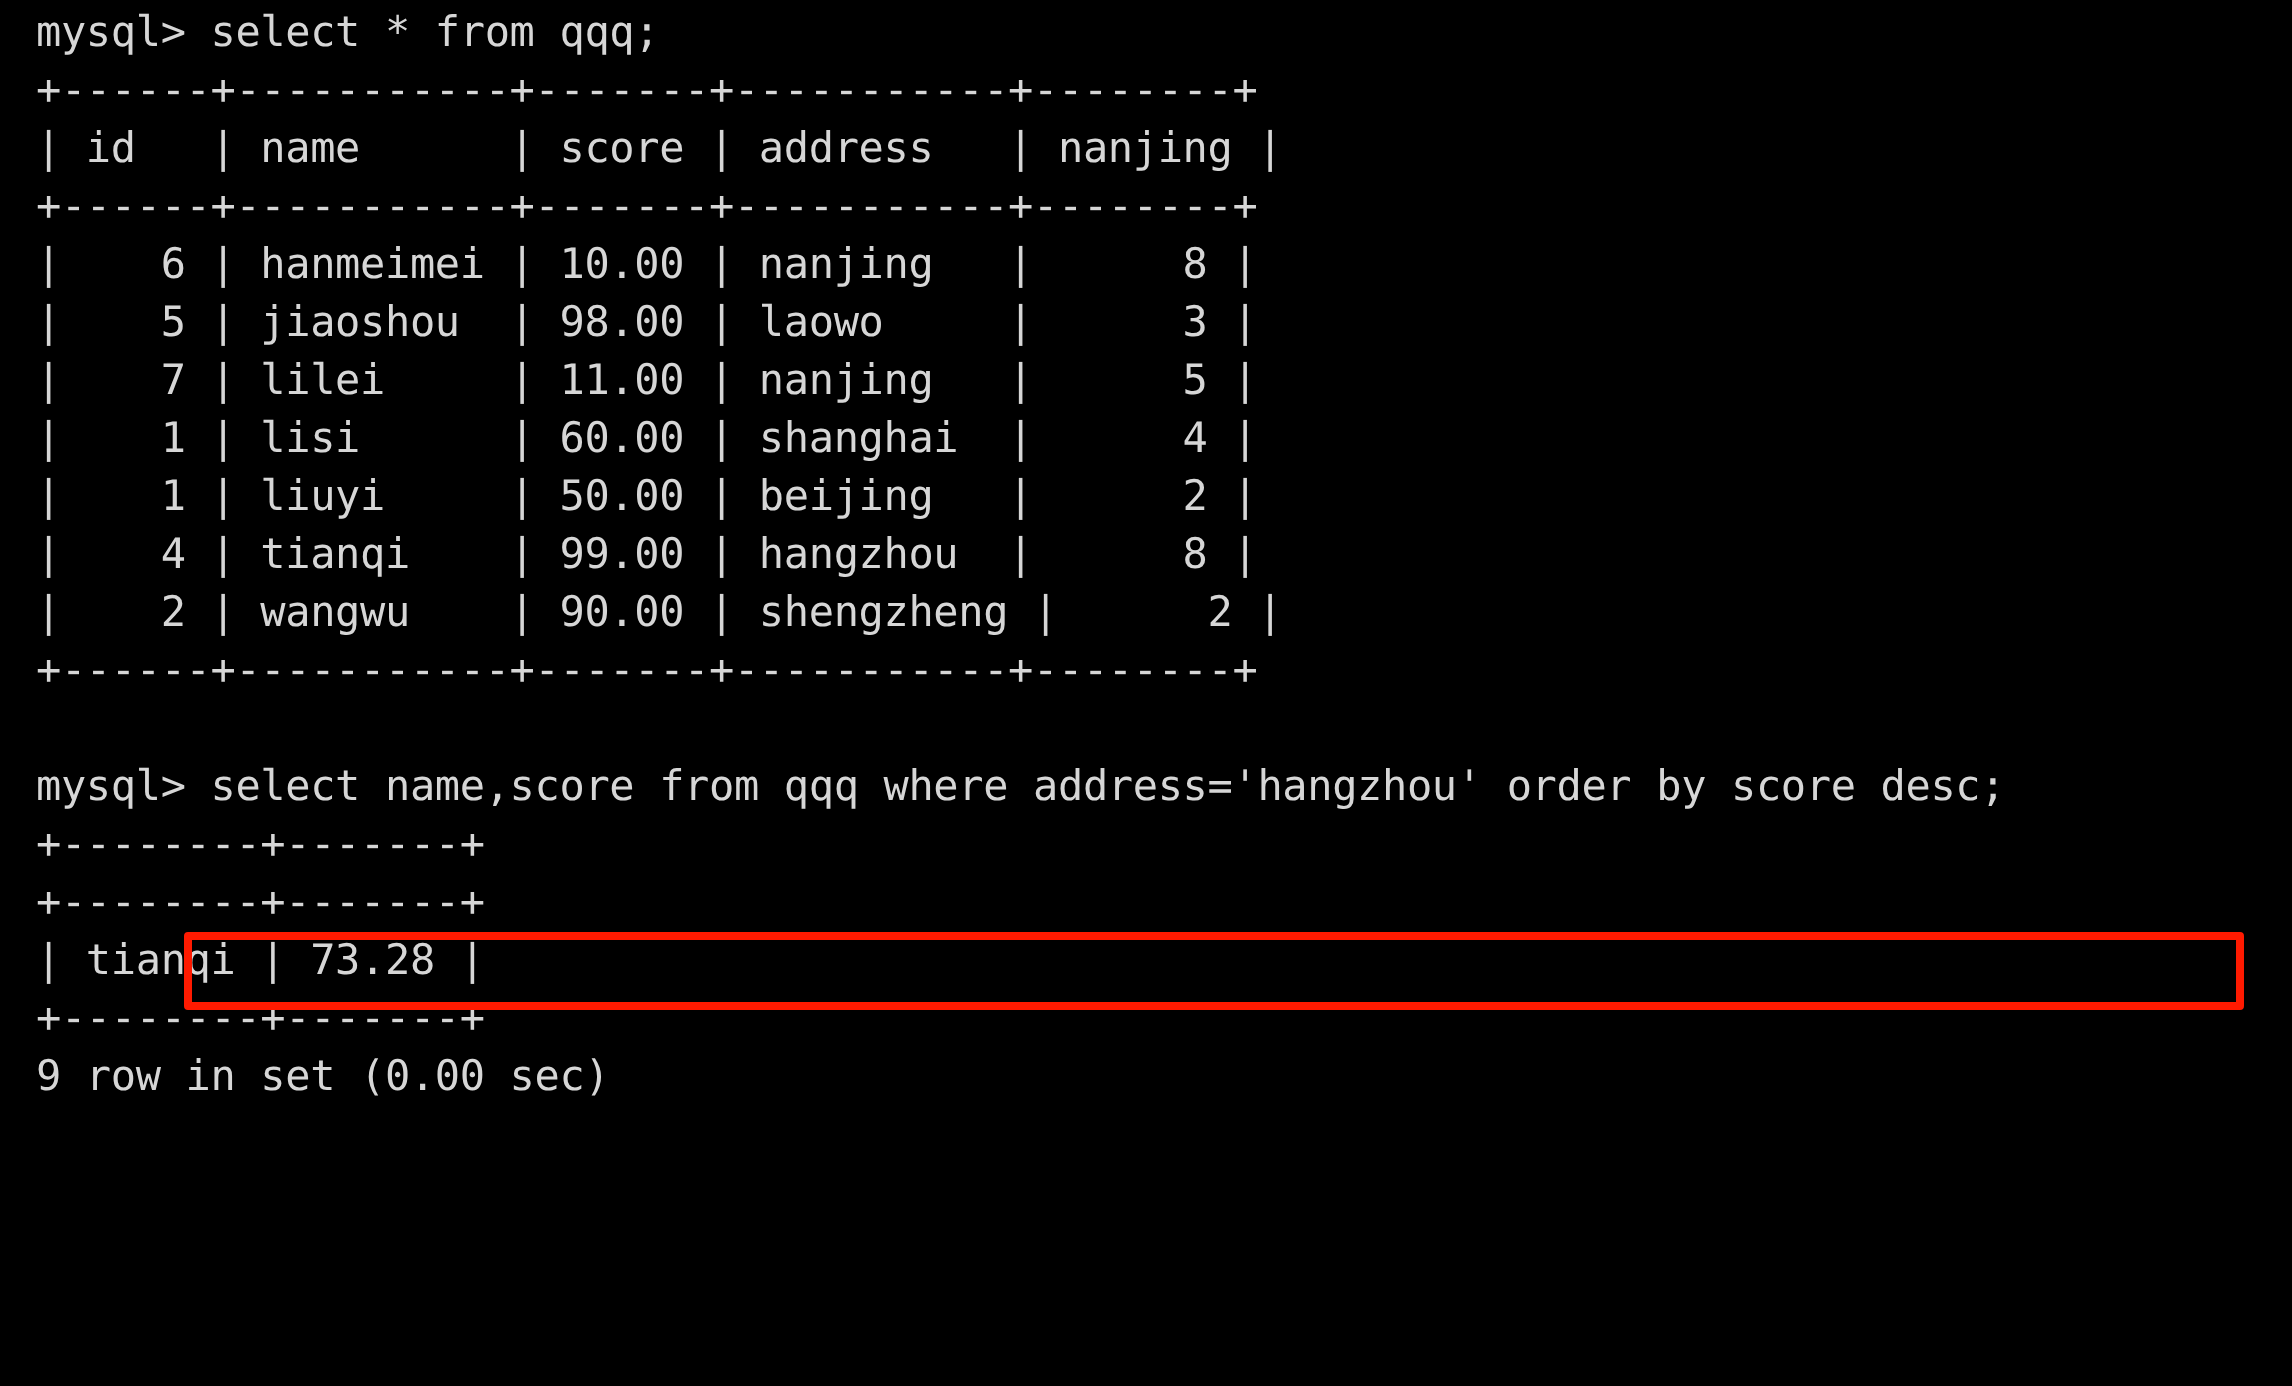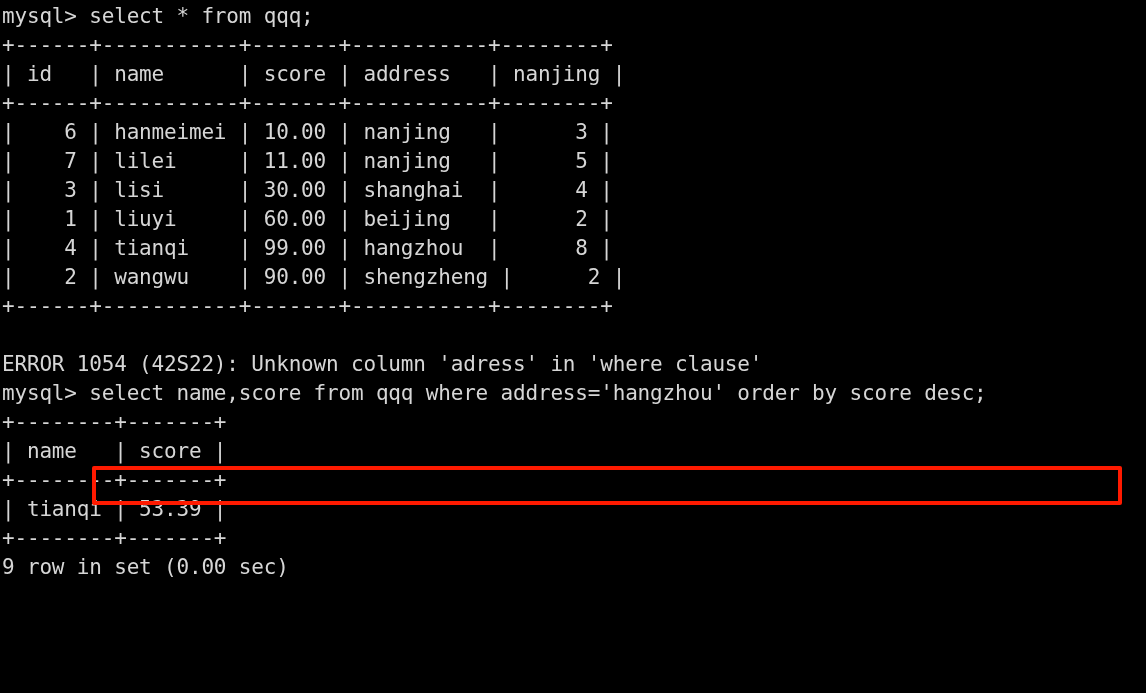--- a/index.html
+++ b/index.html
@@ -14,21 +14,21 @@
   }
   #terminal {
     position: relative;
     width: 1146px;
     height: 693px;
     background: #000000;
     font-family: "DejaVu Sans Mono", "Liberation Mono", monospace;
     font-size: 21px;
     line-height: 29px;
     color: #d6d6d6;
-    padding: 2px 0 0 0;
+    padding: 2px 0 0 16px;
     box-sizing: border-box;
   }
   .term-line {
     white-space: pre;
     height: 29px;
     padding-left: 2px;
     letter-spacing: -0.18px;
     font-variant-ligatures: none;
   }
   .term-line.blank {
@@ -48,32 +48,31 @@
 </style>
 </head>
 <body>
 
 <div id="terminal">
 
   <div class="term-line">mysql&gt; select * from qqq;</div>
   <div class="term-line">+------+-----------+-------+-----------+--------+</div>
   <div class="term-line">| id   | name      | score | address   | nanjing |</div>
   <div class="term-line">+------+-----------+-------+-----------+--------+</div>
-  <div class="term-line">|    6 | hanmeimei | 10.00 | nanjing   |      3 |</div>
+  <div class="term-line">|    6 | hanmeimei | 10.00 | nanjing   |      8 |</div>
+  <div class="term-line">|    5 | jiaoshou  | 98.00 | laowo     |      3 |</div>
   <div class="term-line">|    7 | lilei     | 11.00 | nanjing   |      5 |</div>
-  <div class="term-line">|    3 | lisi      | 30.00 | shanghai  |      4 |</div>
-  <div class="term-line">|    1 | liuyi     | 60.00 | beijing   |      2 |</div>
+  <div class="term-line">|    1 | lisi      | 60.00 | shanghai  |      4 |</div>
+  <div class="term-line">|    1 | liuyi     | 50.00 | beijing   |      2 |</div>
   <div class="term-line">|    4 | tianqi    | 99.00 | hangzhou  |      8 |</div>
   <div class="term-line">|    2 | wangwu    | 90.00 | shengzheng |      2 |</div>
   <div class="term-line">+------+-----------+-------+-----------+--------+</div>
   <div class="term-line blank"></div>
-  <div class="term-line">ERROR 1054 (42S22): Unknown column 'adress' in 'where clause'</div>
   <div class="term-line">mysql&gt; select name,score from qqq where address='hangzhou' order by score desc;</div>
   <div class="term-line">+--------+-------+</div>
-  <div class="term-line">| name   | score |</div>
   <div class="term-line">+--------+-------+</div>
-  <div class="term-line">| tianqi | 53.39 |</div>
+  <div class="term-line">| tianqi | 73.28 |</div>
   <div class="term-line">+--------+-------+</div>
   <div class="term-line">9 row in set (0.00 sec)</div>
 
   <div id="highlight-box"></div>
 
 </div>
 
 </body></html>

